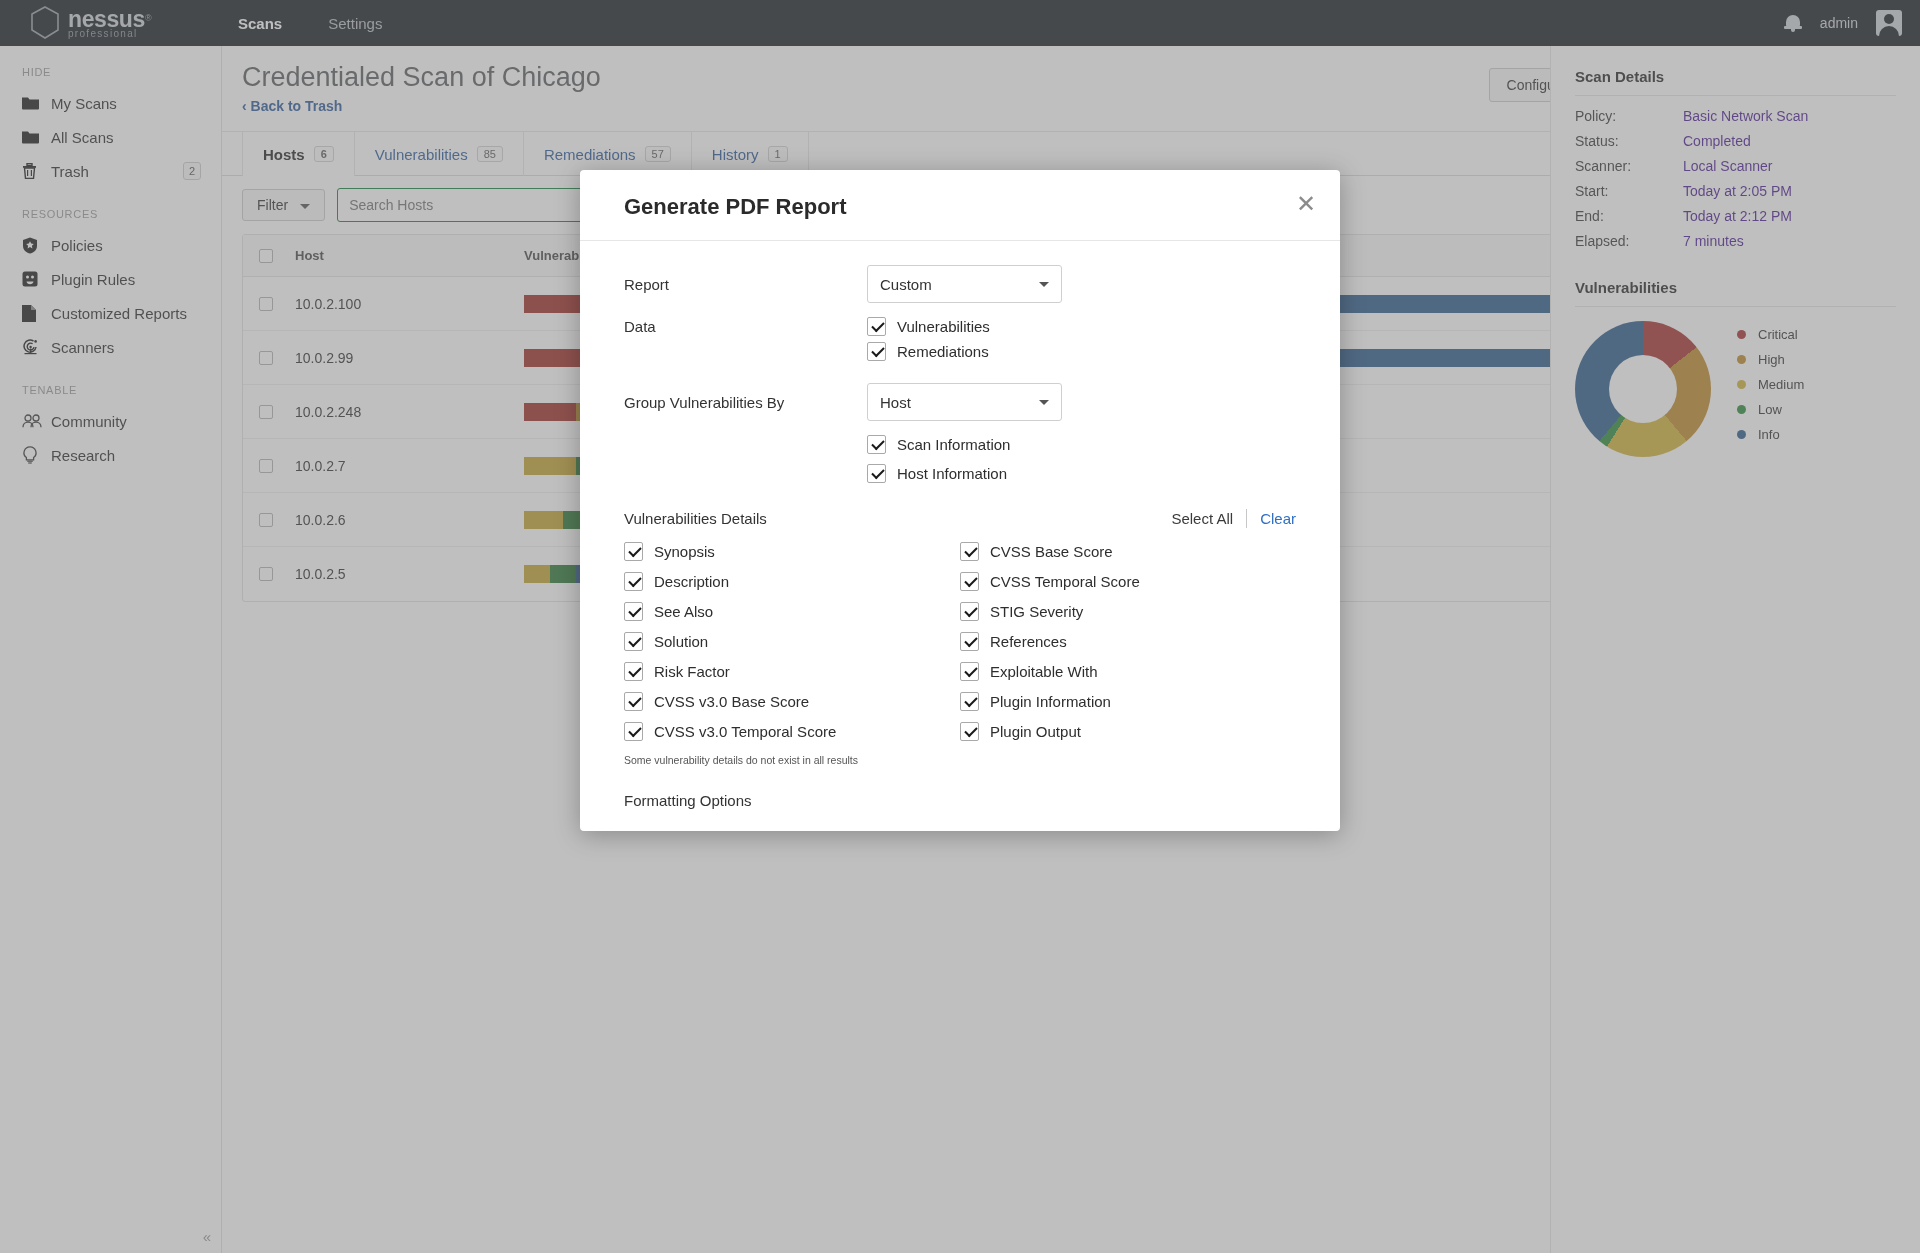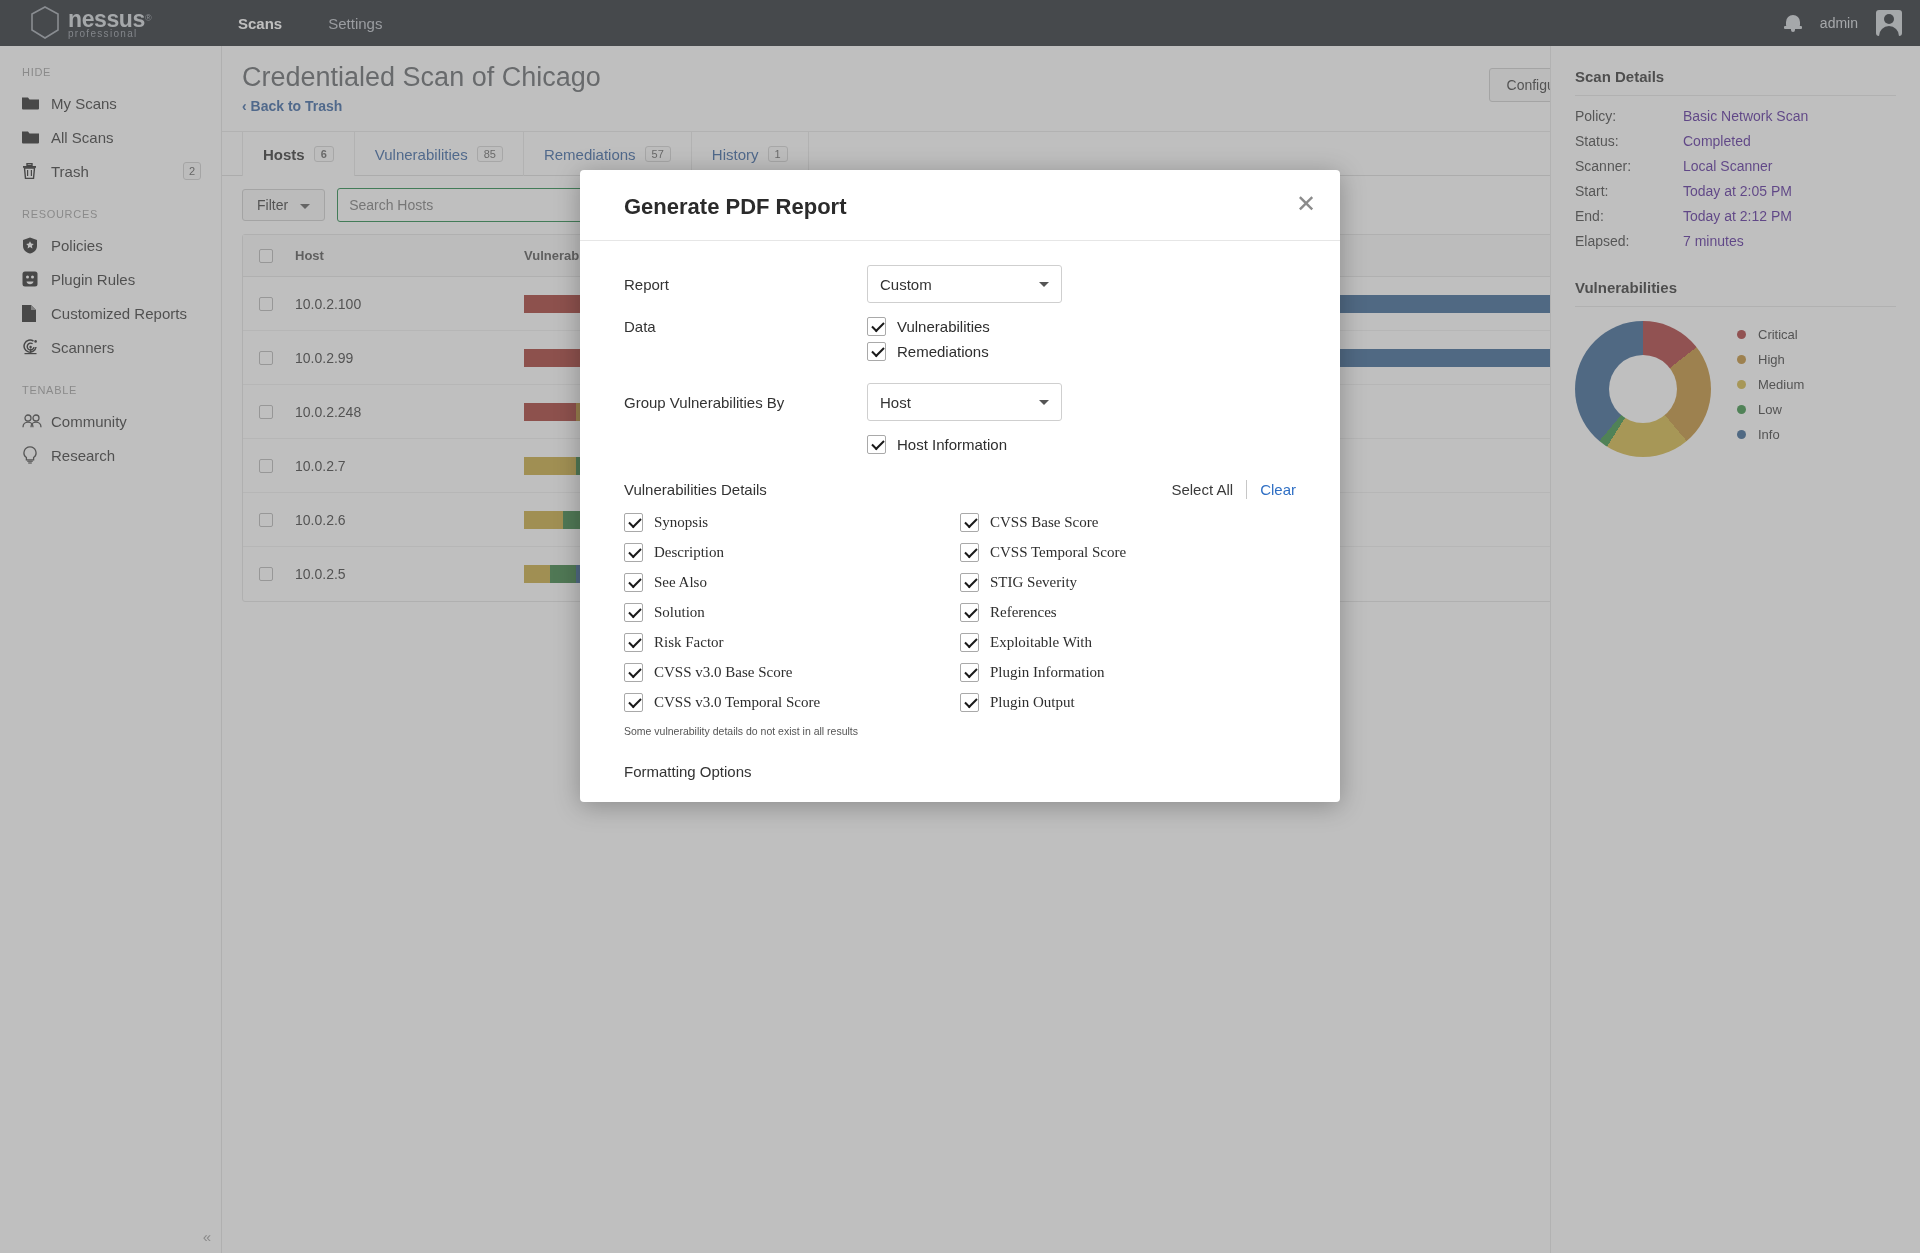--- a/index.html
+++ b/index.html
@@ -238,21 +238,21 @@
     display: flex; align-items: center; margin-top: 26px; margin-bottom: 14px;
   }
   .section-title { font-size: 15px; color: #333; }
   .section-actions { margin-left: auto; display: flex; align-items: center; gap: 13px; font-size: 15px; }
   .sa-selectall { color: #3a3a3a; }
   .sa-div { width: 1px; height: 19px; background: #c7c7c7; }
   .sa-clear { color: #2f6fc4; }
 
   .cbgrid { display: flex; }
   .cbcol { width: 50%; }
-  .cbcol .cbrow { margin-bottom: 11px; font-family: Liberation Serif, serif; }
+  .cbcol .cbrow { margin-bottom: 11px; }
   .note { font-size: 10.5px; color: #555; margin-top: 2px; }
 
   .fmt-title { font-size: 15px; color: #333; margin-top: 26px; margin-bottom: 12px; }
 
   .modal-foot {
     border-top: 1px solid #e6e6e6; padding: 20px 44px 22px 44px;
     display: flex; align-items: center; margin-top: 18px;
   }
   .btn-primary {
     background: #3a74b5; color: #fff; border: none; border-radius: 3px;
@@ -643,20 +643,27 @@
         <div class="fselect">
           <span>Host</span>
           <i class="caret-d"></i>
         </div>
       </div>
 
       <div class="cbrow">
         <div class="spacer"></div>
         <div style="display:flex;align-items:center">
           <span class="cbox checked"></span>
+          <span class="cb-label">Scan Information</span>
+        </div>
+      </div>
+      <div class="cbrow">
+        <div class="spacer"></div>
+        <div style="display:flex;align-items:center">
+          <span class="cbox checked"></span>
           <span class="cb-label">Host Information</span>
         </div>
       </div>
 
       <div class="section-head">
         <div class="section-title">Vulnerabilities Details</div>
         <div class="section-actions">
           <span class="sa-selectall">Select All</span>
           <span class="sa-div"></span>
           <span class="sa-clear">Clear</span>

